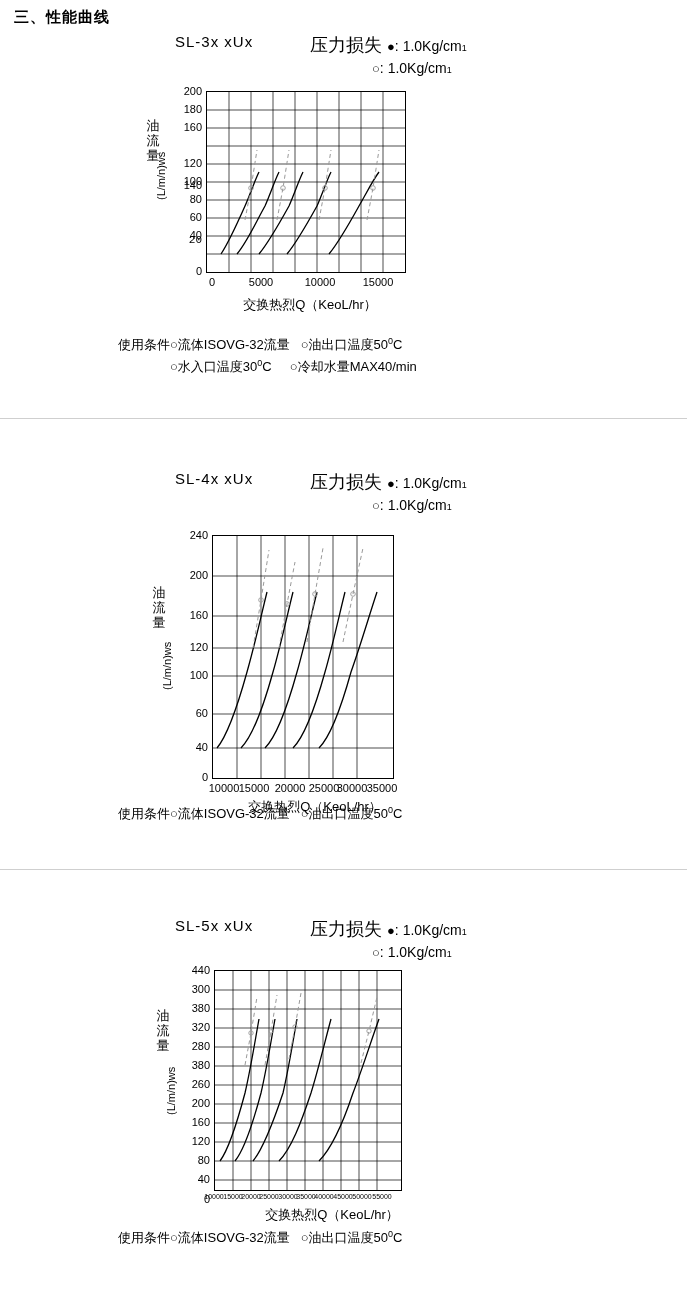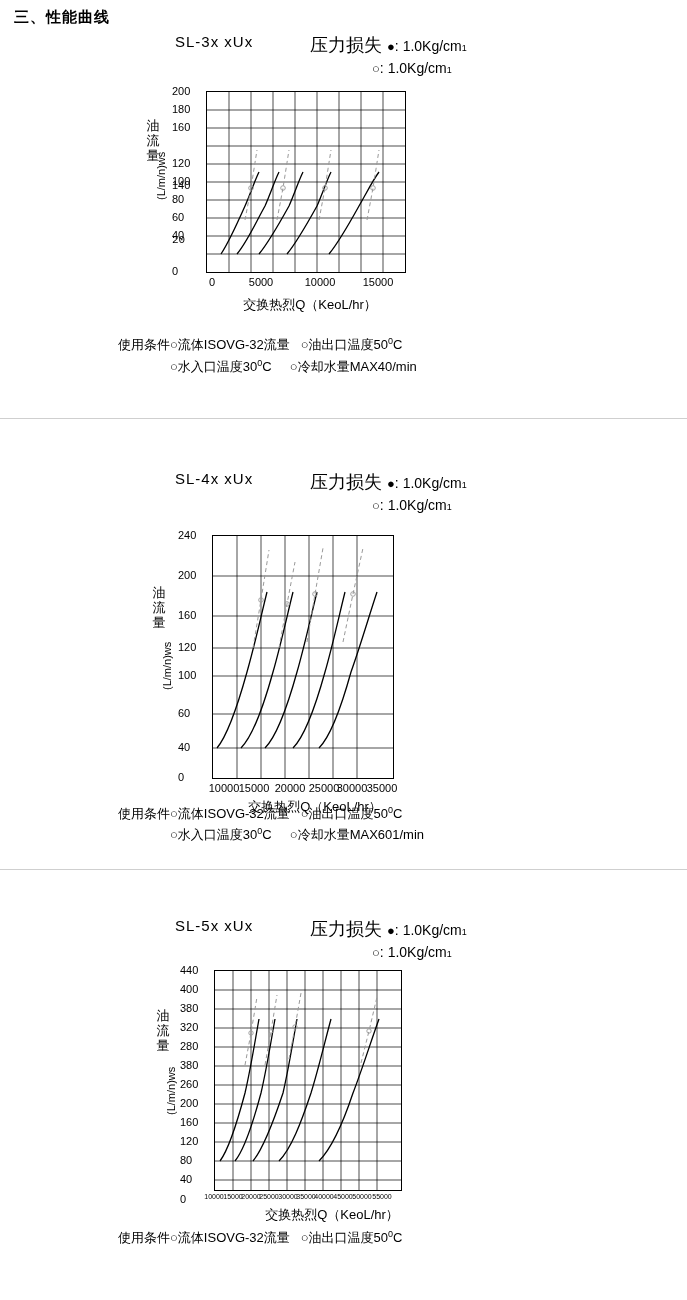--- a/index.html
+++ b/index.html
@@ -21,21 +21,21 @@
   .model{font-size:15px;letter-spacing:1px;}
   .ploss-label{font-size:18px;}
   .ploss-line{font-size:14px;white-space:nowrap;}
   .dot-filled{font-size:13px;}
   .dot-open{font-size:13px;}
 
   .chart-wrap{position:absolute;}
   .plot{position:absolute;border:1px solid #000;background:#fff;overflow:hidden;}
 
   .ytick{position:absolute;right:0;transform:translateY(-50%);
-         font-size:11px;text-align:left;white-space:nowrap;}
+         font-size:11px;text-align:right;white-space:nowrap;}
   .xtick{position:absolute;transform:translateX(-50%);font-size:11px;white-space:nowrap;}
 
   .ylabel-cn{position:absolute;font-size:13px;line-height:15px;width:14px;text-align:center;}
   .ylabel-unit{position:absolute;font-size:11px;white-space:nowrap;
     transform:rotate(-90deg);transform-origin:left top;}
   .xlabel{position:absolute;font-size:13px;white-space:nowrap;text-align:center;}
 
   .cond{position:absolute;font-size:13px;white-space:nowrap;}
   .cond sup{font-size:9px;vertical-align:super;}
 
@@ -219,23 +219,20 @@
     <div class="xtick" style="left:324px;top:262px;">25000</div>
     <div class="xtick" style="left:352px;top:262px;">30000</div>
     <div class="xtick" style="left:382px;top:262px;">35000</div>
 
     <div class="xlabel" style="left:205px;top:278px;width:220px;">交换热烈Q（KeoL/hr）</div>
   </div>
 
   <div class="cond" style="left:118px;top:385px;">
     使用条件○流体ISOVG-32流量&nbsp;&nbsp;&nbsp;○油出口温度50<sup>0</sup>C
   </div>
-  <div class="cond" style="left:170px;top:406px;">
-    ○水入口温度30<sup>0</sup>C&nbsp;&nbsp;&nbsp;&nbsp;&nbsp;○冷却水量MAX601/min
-  </div>
 </div>
 
 <div class="divider" style="top:869px;"></div>
 
 <div class="section" style="top:871px;height:429px;">
 
   <div class="hdr" style="left:175px;top:46px;">
     <span class="model">SL-5x  xUx</span>
   </div>
   <div class="hdr" style="left:310px;top:46px;">
@@ -250,21 +247,21 @@
       <span class="ploss-line">: 1.0Kg/cm</span>
         <sup style="font-size:9px;">1</sup>
     </div>
   </div>
 
   <div class="chart-wrap" style="left:0;top:92px;width:687px;height:265px;">
     <div class="ylabel-cn" style="left:156px;top:45px;">油流量</div>
     <div class="ylabel-unit" style="left:165px;top:152px;">(L/m/n)ws</div>
 
     <div class="ytick" style="top:7px;width:30px;left:180px;">440</div>
-    <div class="ytick" style="top:26px;width:30px;left:180px;">400</div>
+    <div class="ytick" style="top:26px;width:30px;left:180px;">300</div>
     <div class="ytick" style="top:45px;width:30px;left:180px;">380</div>
     <div class="ytick" style="top:64px;width:30px;left:180px;">320</div>
     <div class="ytick" style="top:83px;width:30px;left:180px;">280</div>
     <div class="ytick" style="top:102px;width:30px;left:180px;">380</div>
     <div class="ytick" style="top:121px;width:30px;left:180px;">260</div>
     <div class="ytick" style="top:140px;width:30px;left:180px;">200</div>
     <div class="ytick" style="top:159px;width:30px;left:180px;">160</div>
     <div class="ytick" style="top:178px;width:30px;left:180px;">120</div>
     <div class="ytick" style="top:197px;width:30px;left:180px;">80</div>
     <div class="ytick" style="top:216px;width:30px;left:180px;">40</div>

